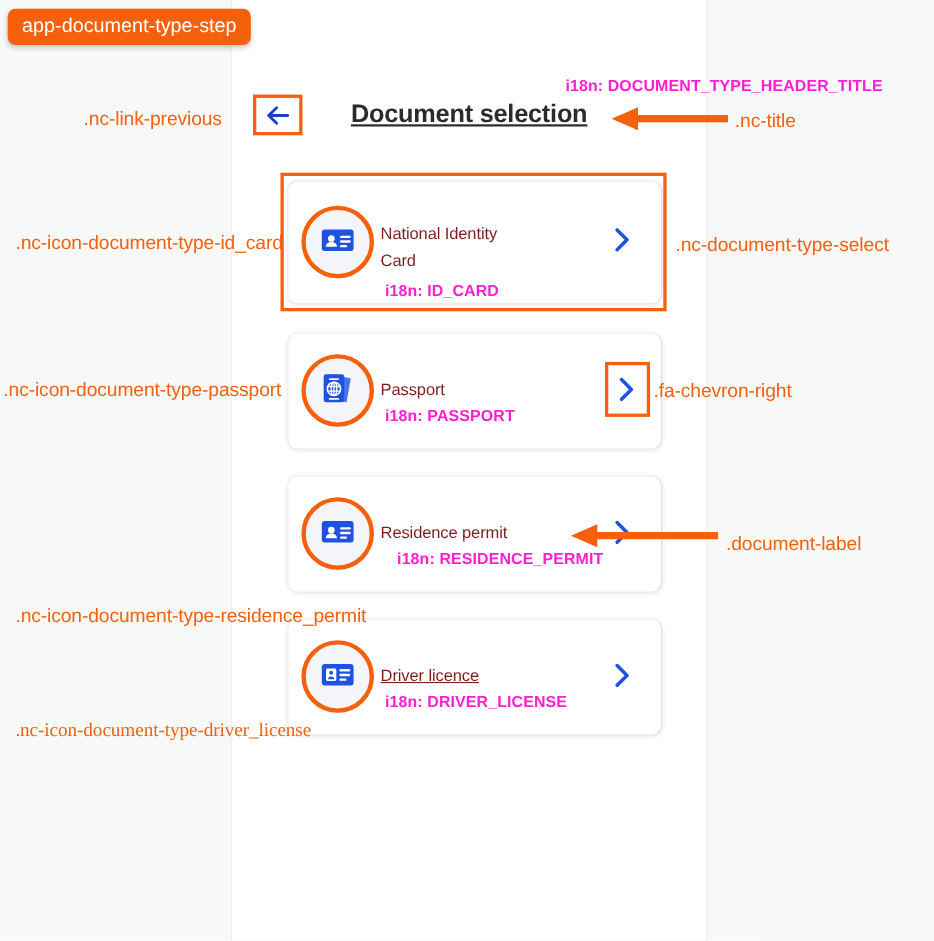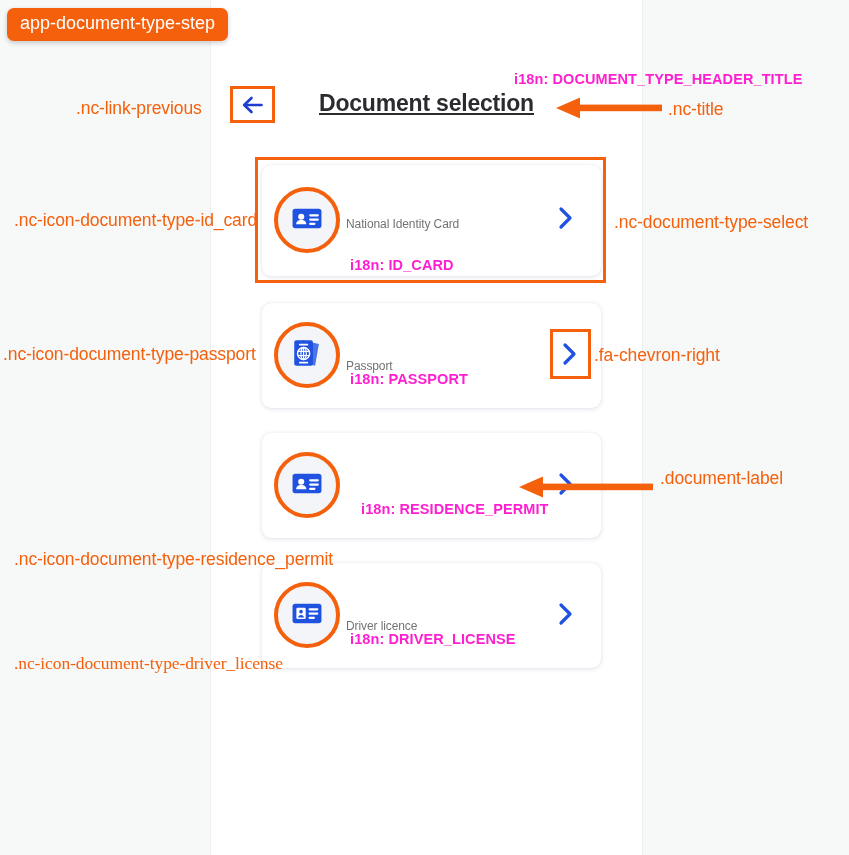--- a/index.html
+++ b/index.html
@@ -112,25 +112,24 @@
     position: absolute;
     width: 66px;
     height: 66px;
     border-radius: 50%;
     border: 4px solid #f4600c;
     box-sizing: border-box;
     pointer-events: none;
   }
   .doc-label {
     position: absolute;
-    font-size: 12px;
-    color: #737373;
+    font-size: 15px;
+    color: #7f1d1d;
     line-height: 25px;
     letter-spacing: -0.1px;
-    margin-top: 12px;
   }
   .doc-i18n {
     position: absolute;
     font-size: 14.5px;
   }
   .doc-chevron {
     position: absolute;
     color: #1f52e0;
   }
 
@@ -257,20 +256,21 @@
           <rect x="3" y="9" width="34" height="23" rx="3.2" fill="#1f52e0"></rect>
           <circle cx="13.2" cy="18.6" r="3.6" fill="#ffffff"></circle>
           <path d="M7.2 27.4c0-3.3 2.7-5 6-5s6 1.7 6 5z" fill="#ffffff"></path>
           <rect x="22.5" y="15.6" width="11.5" height="2.5" rx="1.25" fill="#ffffff"></rect>
           <rect x="22.5" y="20.6" width="11.5" height="2.5" rx="1.25" fill="#ffffff"></rect>
           <rect x="22.5" y="25.6" width="7.5" height="2.5" rx="1.25" fill="#ffffff"></rect>
         </svg>
       </span>
     </div>
     <div class="doc-icon-ring" style="left:63px; top:19px;"></div>
+    <div class="doc-label" style="left:135px; top:39px;">Residence permit</div>
     <div class="doc-i18n i18n-key" style="left:150px; top:68px;">i18n: RESIDENCE_PERMIT</div>
     <div class="doc-chevron" style="left:345px; top:38px;">
       <svg width="20" height="26" viewBox="0 0 20 26">
         <path d="M5 4 L14 13 L5 22" fill="none" stroke="#1f52e0" stroke-width="3.2" stroke-linecap="round" stroke-linejoin="round"></path>
       </svg>
     </div>
   </div>
 
   <div class="doc-row" style="top:406px;height:105px;">
     <div class="doc-card" style="left:51px; top:0px; width:339px; height:105px;">
@@ -282,21 +282,21 @@
           <rect x="7.5" y="13.8" width="11" height="13.4" rx="1.6" fill="#ffffff"></rect>
           <circle cx="13" cy="18.4" r="2.1" fill="#1f52e0"></circle>
           <path d="M9.6 25.4c0-2 1.6-3.1 3.4-3.1s3.4 1.1 3.4 3.1z" fill="#1f52e0"></path>
           <rect x="21.8" y="14.4" width="11.6" height="2.6" rx="1.3" fill="#ffffff"></rect>
           <rect x="21.8" y="19.4" width="11.6" height="2.6" rx="1.3" fill="#ffffff"></rect>
           <rect x="21.8" y="24.4" width="7.6" height="2.6" rx="1.3" fill="#ffffff"></rect>
         </svg>
       </span>
     </div>
     <div class="doc-icon-ring" style="left:63px; top:19px;"></div>
-    <div class="doc-label" style="left:135px; top:39px;">Driver licence</div>
+    <div class="doc-label" style="left:135px; top:39px;text-decoration:underline;">Driver licence</div>
     <div class="doc-i18n i18n-key" style="left:139px; top:68px;">i18n: DRIVER_LICENSE</div>
     <div class="doc-chevron" style="left:345px; top:38px;">
       <svg width="20" height="26" viewBox="0 0 20 26">
         <path d="M5 4 L14 13 L5 22" fill="none" stroke="#1f52e0" stroke-width="3.2" stroke-linecap="round" stroke-linejoin="round"></path>
       </svg>
     </div>
   </div>
 
 </div>
 
@@ -309,21 +309,21 @@
 <div class="anno" style="left:14px; top:210px;">.nc-icon-document-type-id_card</div>
 
 <div class="anno" style="left:614px; top:212px;">.nc-document-type-select</div>
 
 <div class="anno" style="left:3px; top:344px;text-align:right;">.nc-icon-document-type-passport</div>
 
 <div class="anno" style="left:594px; top:345px;">.fa-chevron-right</div>
 
 <div class="anno" style="left:14px; top:533px;margin-top:16px;">.nc-icon-document-type-residence_permit</div>
 
-<div class="anno" style="left:660px; top:468px;">.document-label</div>
+<div class="anno" style="left:660px; top:484px;">.document-label</div>
 
 <div class="anno" style="left:14px; top:653px;font-family:Liberation Serif, serif;">.nc-icon-document-type-driver_license</div>
 
 <div class="anno-arrow" style="left:556px; top:96px;">
   <svg width="106" height="24" viewBox="0 0 106 24">
     <path d="M0 12 L24 1.5 L24 22.5 Z" fill="#f4600c"></path>
     <rect x="22" y="8.6" width="84" height="6.6" fill="#f4600c"></rect>
   </svg>
 </div>
 

